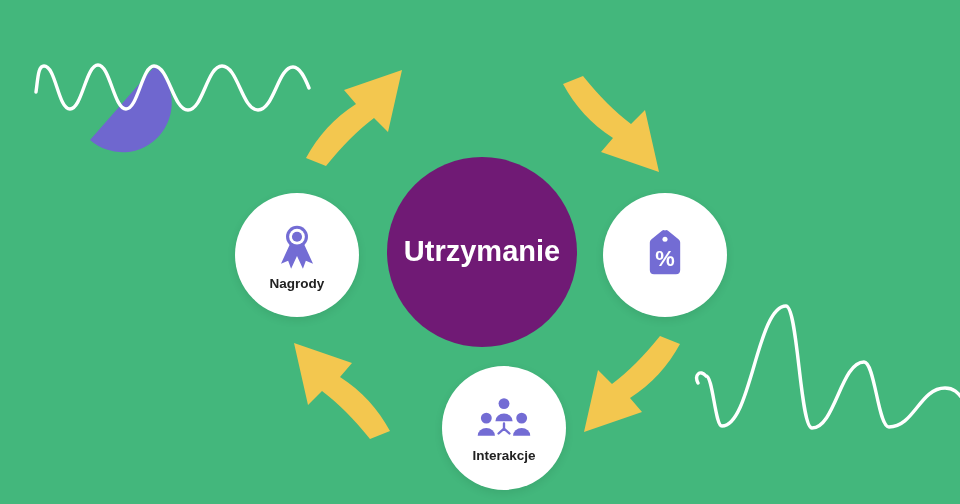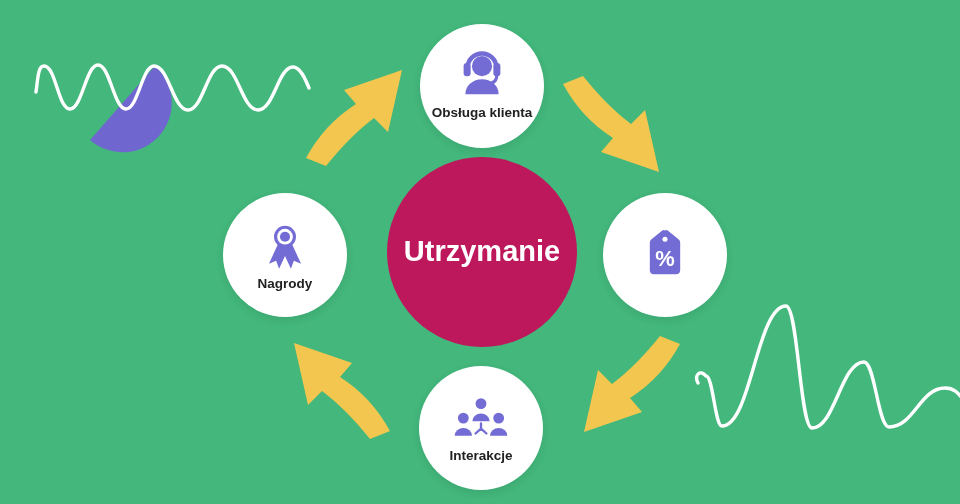--- a/index.html
+++ b/index.html
@@ -21,26 +21,26 @@
     box-shadow:0 3px 9px rgba(0,40,20,.10);
     text-align:center;
   }
   .node .icon{flex:0 0 auto;line-height:0;}
   .node .label{
     font-size:13.5px;font-weight:700;color:#212121;
     line-height:1.18;margin-top:3px;
   }
   .node-top{left:420px;top:24px;}
   .node-right{left:603px;top:193px;}
-  .node-bottom{left:419px;top:366px;}
-  .node-left{left:223px;top:193px;}
+  .node-bottom{left:442px;top:366px;}
+  .node-left{left:235px;top:193px;}
   .center-circle{
     position:absolute;left:387px;top:157px;
     width:190px;height:190px;border-radius:50%;
-    background:#be185d;
+    background:#701a75;
     display:flex;flex-direction:column;
     align-items:center;justify-content:center;
     text-align:center;
   }
   .center-circle .title{
     color:#ffffff;font-size:29px;font-weight:800;line-height:1.16;
   }
 </style>
 </head>
 <body>
@@ -78,36 +78,20 @@
       <path transform="translate(400,335) scale(-1,1)" d="M10 96 C 22 74, 38 56, 60 42 L 48 28 L 106 8 L 92 70 L 78 56 C 62 68, 46 84, 30 104 Z"></path>
     </g>
   </svg>
 
   <div class="center-circle">
     <div class="title">
       <div>Utrzymanie</div>
     </div>
   </div>
 
-  <div class="node node-top">
-    <span class="icon" style="margin-top:-6px;">
-      <svg width="56" height="56" viewBox="0 0 64 64">
-        <g fill="#736cd4">
-          <circle cx="32" cy="23" r="11.5"></circle>
-          <path d="M13 55 a19 17 0 0 1 38 0 Z"></path>
-          <path d="M15.5 25 a16.5 16.5 0 0 1 33 0" fill="none" stroke="#736cd4" stroke-width="5" stroke-linecap="round"></path>
-          <rect x="11" y="19.5" width="8" height="15" rx="3.5"></rect>
-          <rect x="45" y="19.5" width="8" height="15" rx="3.5"></rect>
-          <path d="M49 33 q0 10 -11.5 10" fill="none" stroke="#736cd4" stroke-width="3.4" stroke-linecap="round"></path>
-          <circle cx="37" cy="43" r="2.8"></circle>
-        </g>
-      </svg>
-    </span>
-    <div class="label">Obsługa klienta</div>
-  </div>
 
   <div class="node node-right">
     <span class="icon" style="margin-top:-2px;">
       <svg width="54" height="54" viewBox="0 0 64 64">
         <path d="M32 4 Q33.6 2.9 35.2 4.2 L48 14.5 Q50 16.1 50 18.5 L50 51 Q50 56 45 56 L19 56 Q14 56 14 51 L14 18.5 Q14 16.1 16 14.5 L28.8 4.2 Q30.4 2.9 32 4 Z" fill="#736cd4"></path>
         <circle cx="32" cy="14.5" r="3" fill="#ffffff"></circle>
         <text x="32" y="46" text-anchor="middle" font-size="26" font-weight="bold" font-family="Liberation Sans, sans-serif" fill="#ffffff">%</text>
       </svg>
     </span>
   </div>

